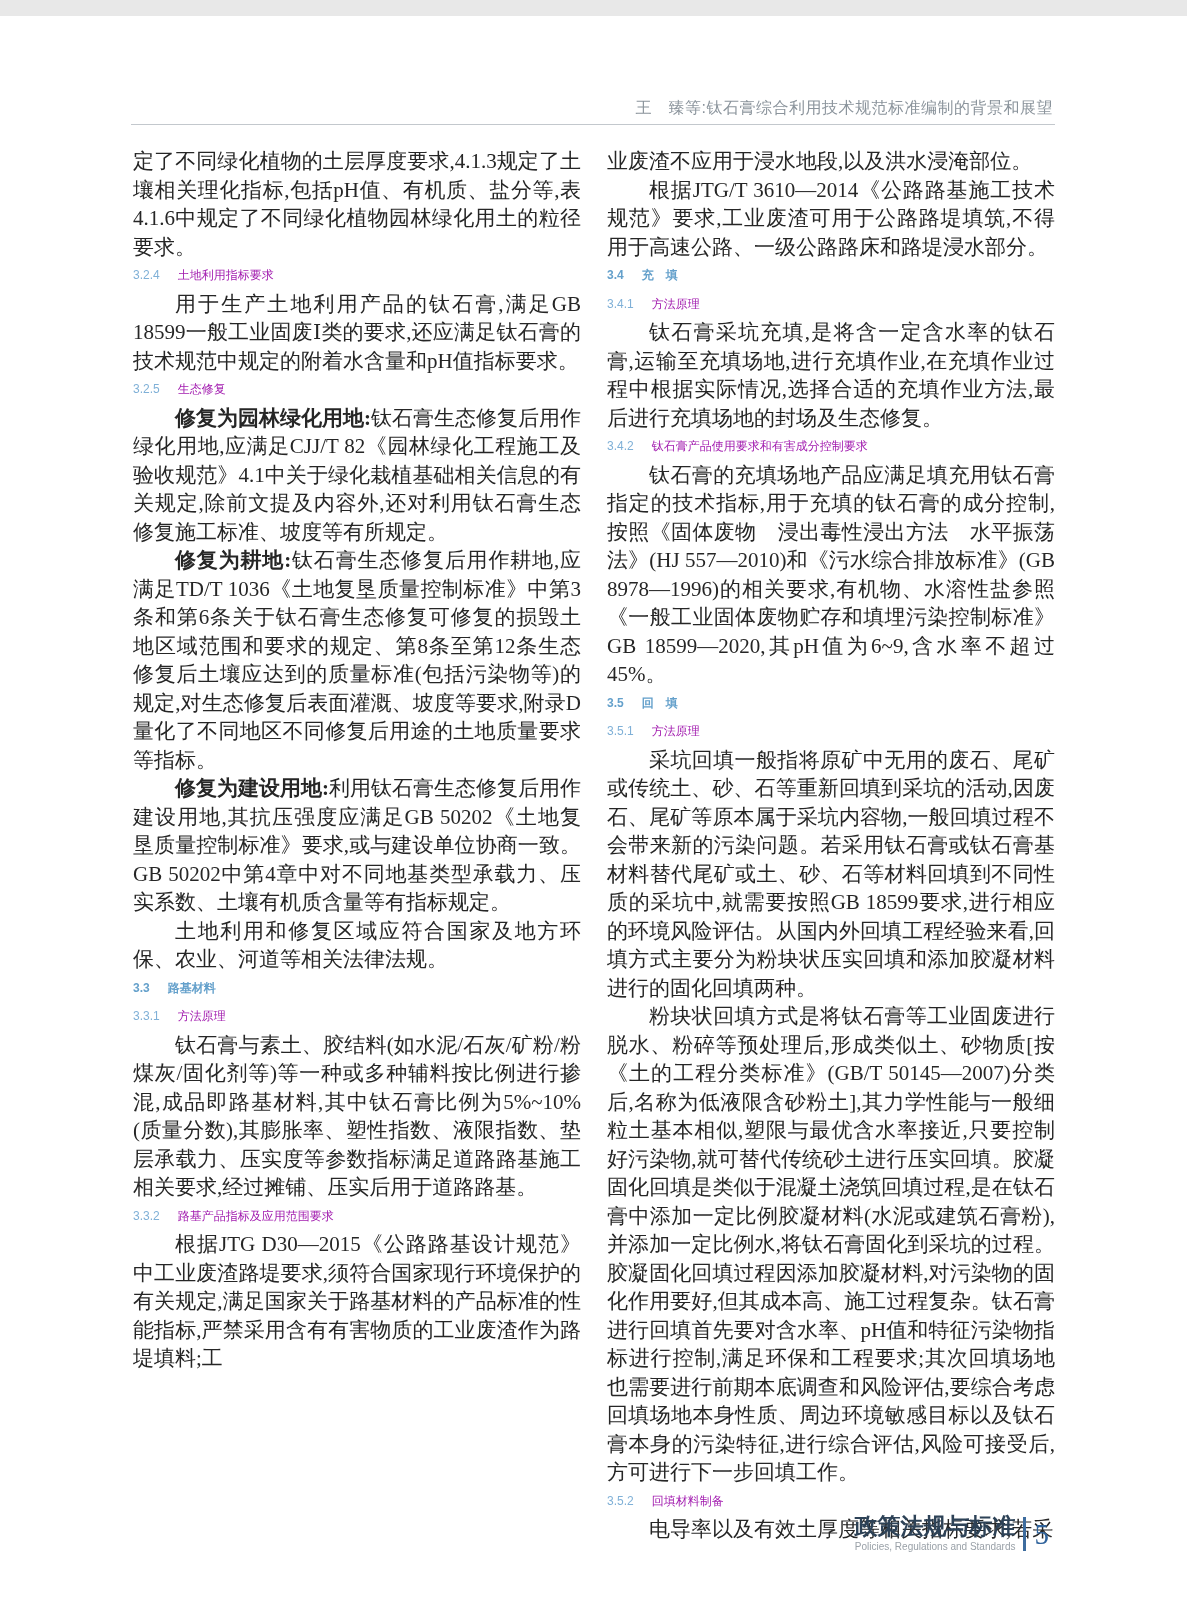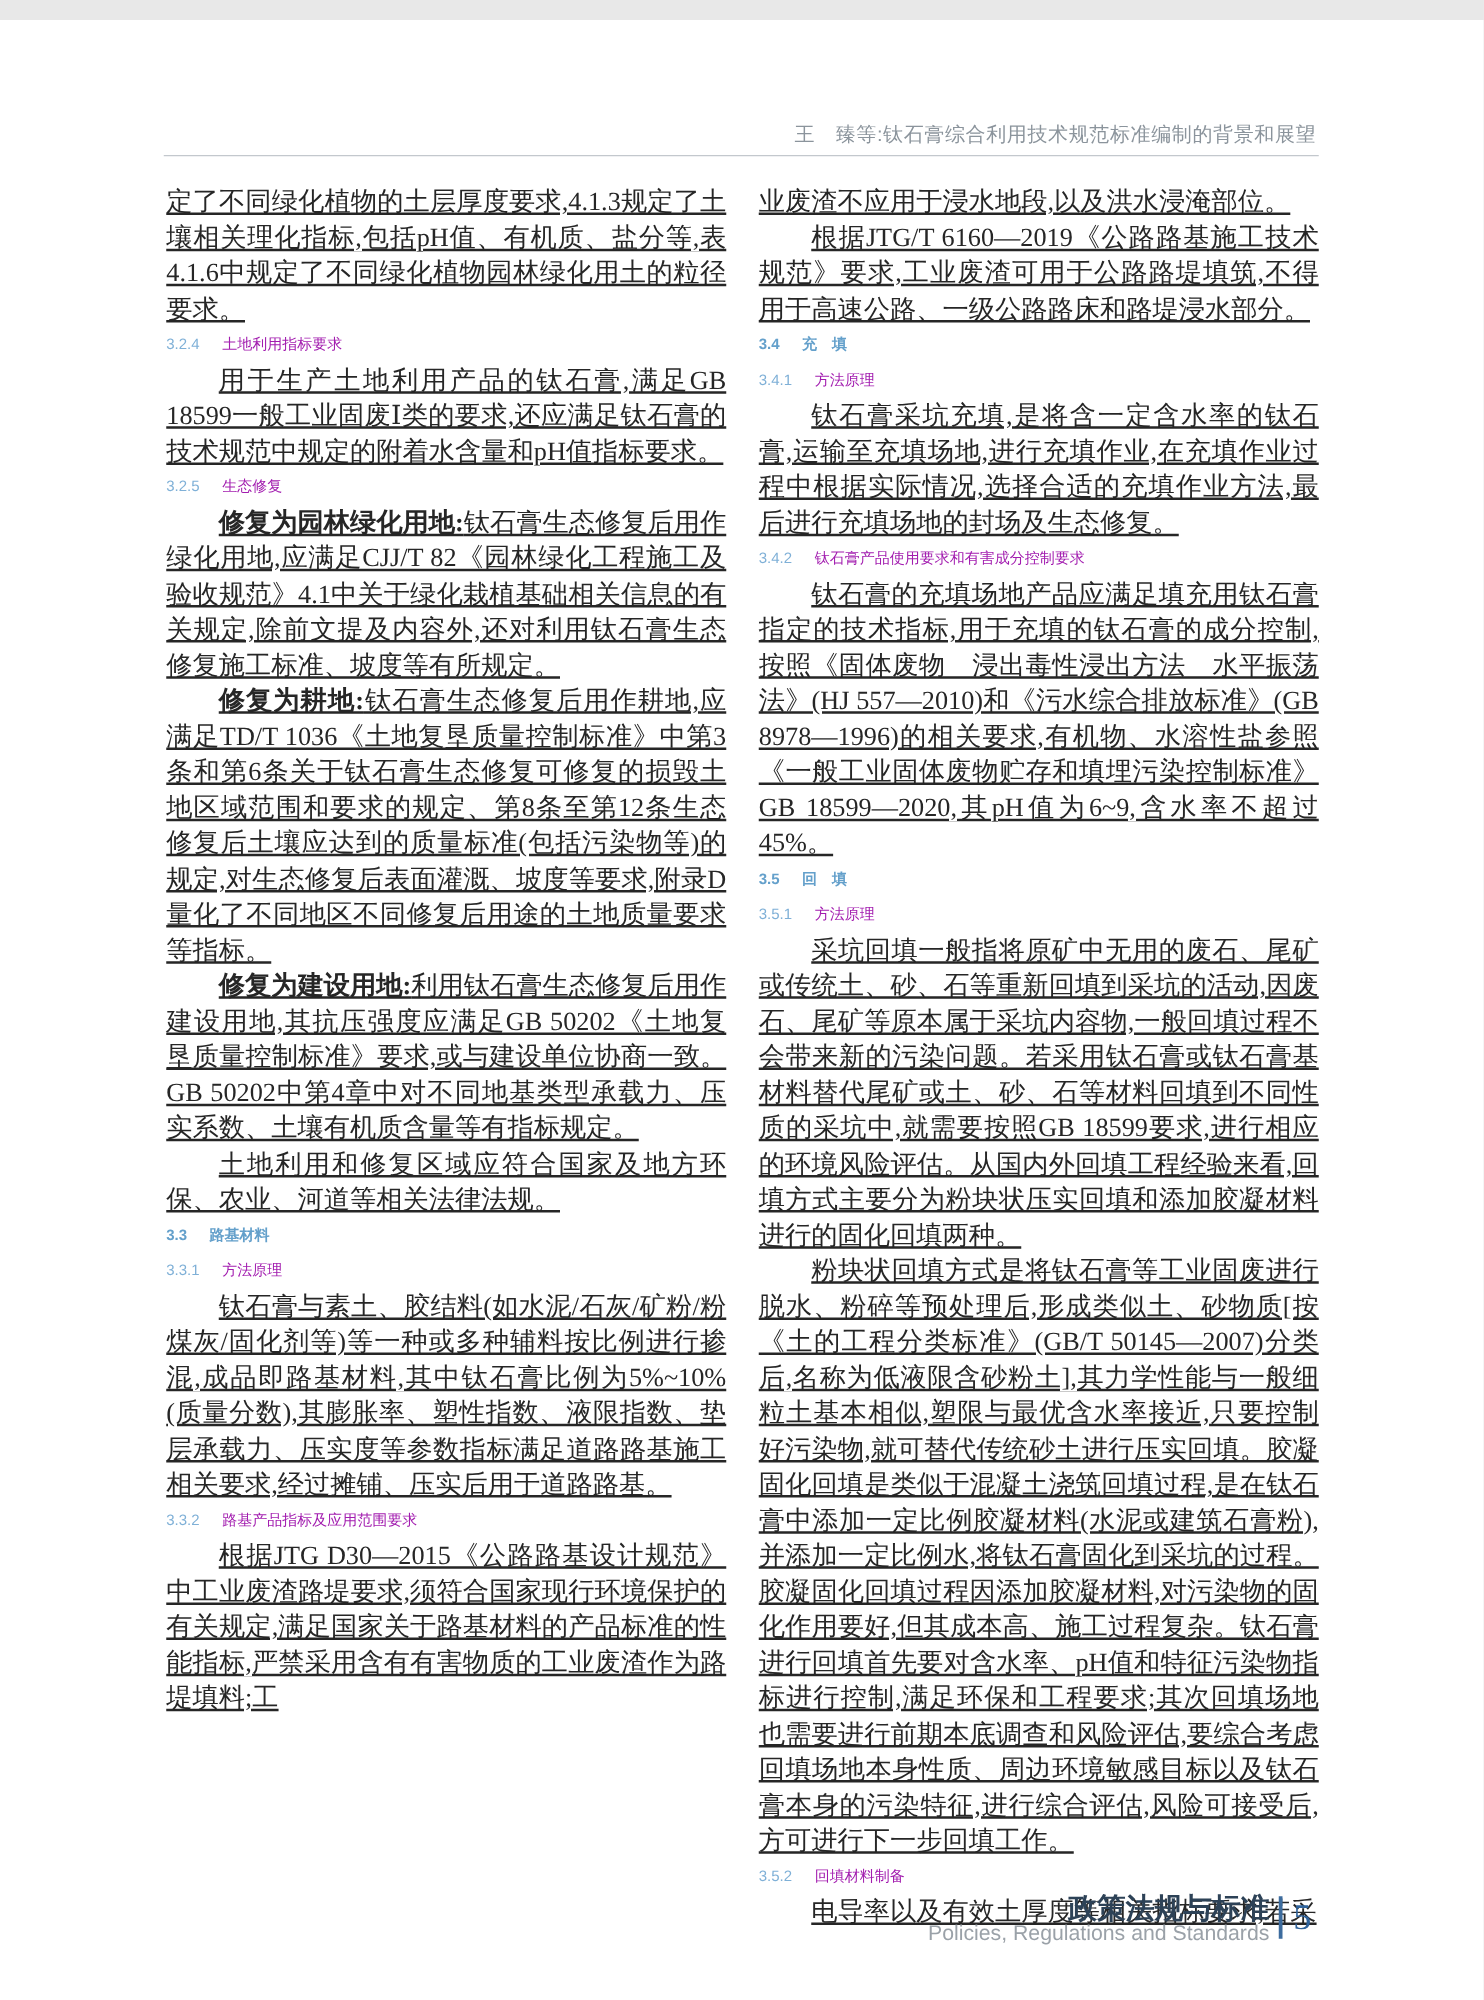--- a/index.html
+++ b/index.html
@@ -42,21 +42,21 @@
     width: 922px;
     display: flex;
     gap: 26px;
   }
   .col {
     width: 448px;
     font-size: 21px;
     line-height: 28.5px;
     text-align: justify;
   }
-  .col p { margin: 0; text-decoration: underline; }
+  .col p { margin: 0; }
   p.para { text-indent: 2em; }
   p.cont { text-indent: 0; }
   .lead { font-weight: bold; }
 
   h2.sec, h3.subsec {
     margin: 0;
     font-family: "Liberation Sans", "DejaVu Sans", sans-serif;
     font-weight: bold;
     font-size: 12px;
     line-height: 28.5px;
@@ -81,25 +81,24 @@
   .footer-text { text-align: right; }
   .footer-cn {
     font-family: "Liberation Sans", "DejaVu Sans", sans-serif;
     font-weight: bold;
     font-size: 23px;
     color: #2d4257;
     line-height: 24px;
   }
   .footer-en {
     font-family: "Liberation Sans", "DejaVu Sans", sans-serif;
-    font-size: 17px;
+    font-size: 10px;
     color: #9aa1a8;
     line-height: 14px;
     margin-top: 2px;
-    text-align: center;
   }
   .footer-bar {
     width: 3px;
     height: 34px;
     background: #3d6c9e;
     margin: 0 9px 0 7px;
   }
   .footer-page {
     font-family: "Liberation Serif", "DejaVu Serif", serif;
     font-size: 29px;
@@ -127,21 +126,21 @@
         <p class="para"><strong class="lead">修复为建设用地:</strong>利用钛石膏生态修复后用作建设用地,其抗压强度应满足GB 50202《土地复垦质量控制标准》要求,或与建设单位协商一致。GB 50202中第4章中对不同地基类型承载力、压实系数、土壤有机质含量等有指标规定。</p>
         <p class="para">土地利用和修复区域应符合国家及地方环保、农业、河道等相关法律法规。</p>
         <h2 class="sec"><span class="sec-num">3.3</span><span class="sec-title">路基材料</span></h2>
         <h3 class="subsec"><span class="sub-num">3.3.1</span><span class="sub-title">方法原理</span></h3>
         <p class="para">钛石膏与素土、胶结料(如水泥/石灰/矿粉/粉煤灰/固化剂等)等一种或多种辅料按比例进行掺混,成品即路基材料,其中钛石膏比例为5%~10%(质量分数),其膨胀率、塑性指数、液限指数、垫层承载力、压实度等参数指标满足道路路基施工相关要求,经过摊铺、压实后用于道路路基。</p>
         <h3 class="subsec"><span class="sub-num">3.3.2</span><span class="sub-title">路基产品指标及应用范围要求</span></h3>
         <p class="para">根据JTG D30—2015《公路路基设计规范》中工业废渣路堤要求,须符合国家现行环境保护的有关规定,满足国家关于路基材料的产品标准的性能指标,严禁采用含有有害物质的工业废渣作为路堤填料;工</p>
       </section>
     <section class="col" id="col-right">
         <p class="cont">业废渣不应用于浸水地段,以及洪水浸淹部位。</p>
-        <p class="para">根据JTG/T 6160—2019《公路路基施工技术规范》要求,工业废渣可用于公路路堤填筑,不得用于高速公路、一级公路路床和路堤浸水部分。</p>
+        <p class="para">根据JTG/T 3610—2014《公路路基施工技术规范》要求,工业废渣可用于公路路堤填筑,不得用于高速公路、一级公路路床和路堤浸水部分。</p>
         <h2 class="sec"><span class="sec-num">3.4</span><span class="sec-title">充　填</span></h2>
         <h3 class="subsec"><span class="sub-num">3.4.1</span><span class="sub-title">方法原理</span></h3>
         <p class="para">钛石膏采坑充填,是将含一定含水率的钛石膏,运输至充填场地,进行充填作业,在充填作业过程中根据实际情况,选择合适的充填作业方法,最后进行充填场地的封场及生态修复。</p>
         <h3 class="subsec"><span class="sub-num">3.4.2</span><span class="sub-title">钛石膏产品使用要求和有害成分控制要求</span></h3>
         <p class="para">钛石膏的充填场地产品应满足填充用钛石膏指定的技术指标,用于充填的钛石膏的成分控制,按照《固体废物　浸出毒性浸出方法　水平振荡法》(HJ 557—2010)和《污水综合排放标准》(GB 8978—1996)的相关要求,有机物、水溶性盐参照《一般工业固体废物贮存和填埋污染控制标准》GB 18599—2020,其pH值为6~9,含水率不超过45%。</p>
         <h2 class="sec"><span class="sec-num">3.5</span><span class="sec-title">回　填</span></h2>
         <h3 class="subsec"><span class="sub-num">3.5.1</span><span class="sub-title">方法原理</span></h3>
         <p class="para">采坑回填一般指将原矿中无用的废石、尾矿或传统土、砂、石等重新回填到采坑的活动,因废石、尾矿等原本属于采坑内容物,一般回填过程不会带来新的污染问题。若采用钛石膏或钛石膏基材料替代尾矿或土、砂、石等材料回填到不同性质的采坑中,就需要按照GB 18599要求,进行相应的环境风险评估。从国内外回填工程经验来看,回填方式主要分为粉块状压实回填和添加胶凝材料进行的固化回填两种。</p>
         <p class="para">粉块状回填方式是将钛石膏等工业固废进行脱水、粉碎等预处理后,形成类似土、砂物质[按《土的工程分类标准》(GB/T 50145—2007)分类后,名称为低液限含砂粉土],其力学性能与一般细粒土基本相似,塑限与最优含水率接近,只要控制好污染物,就可替代传统砂土进行压实回填。胶凝固化回填是类似于混凝土浇筑回填过程,是在钛石膏中添加一定比例胶凝材料(水泥或建筑石膏粉),并添加一定比例水,将钛石膏固化到采坑的过程。胶凝固化回填过程因添加胶凝材料,对污染物的固化作用要好,但其成本高、施工过程复杂。钛石膏进行回填首先要对含水率、pH值和特征污染物指标进行控制,满足环保和工程要求;其次回填场地也需要进行前期本底调查和风险评估,要综合考虑回填场地本身性质、周边环境敏感目标以及钛石膏本身的污染特征,进行综合评估,风险可接受后,方可进行下一步回填工作。</p>
         <h3 class="subsec"><span class="sub-num">3.5.2</span><span class="sub-title">回填材料制备</span></h3>

